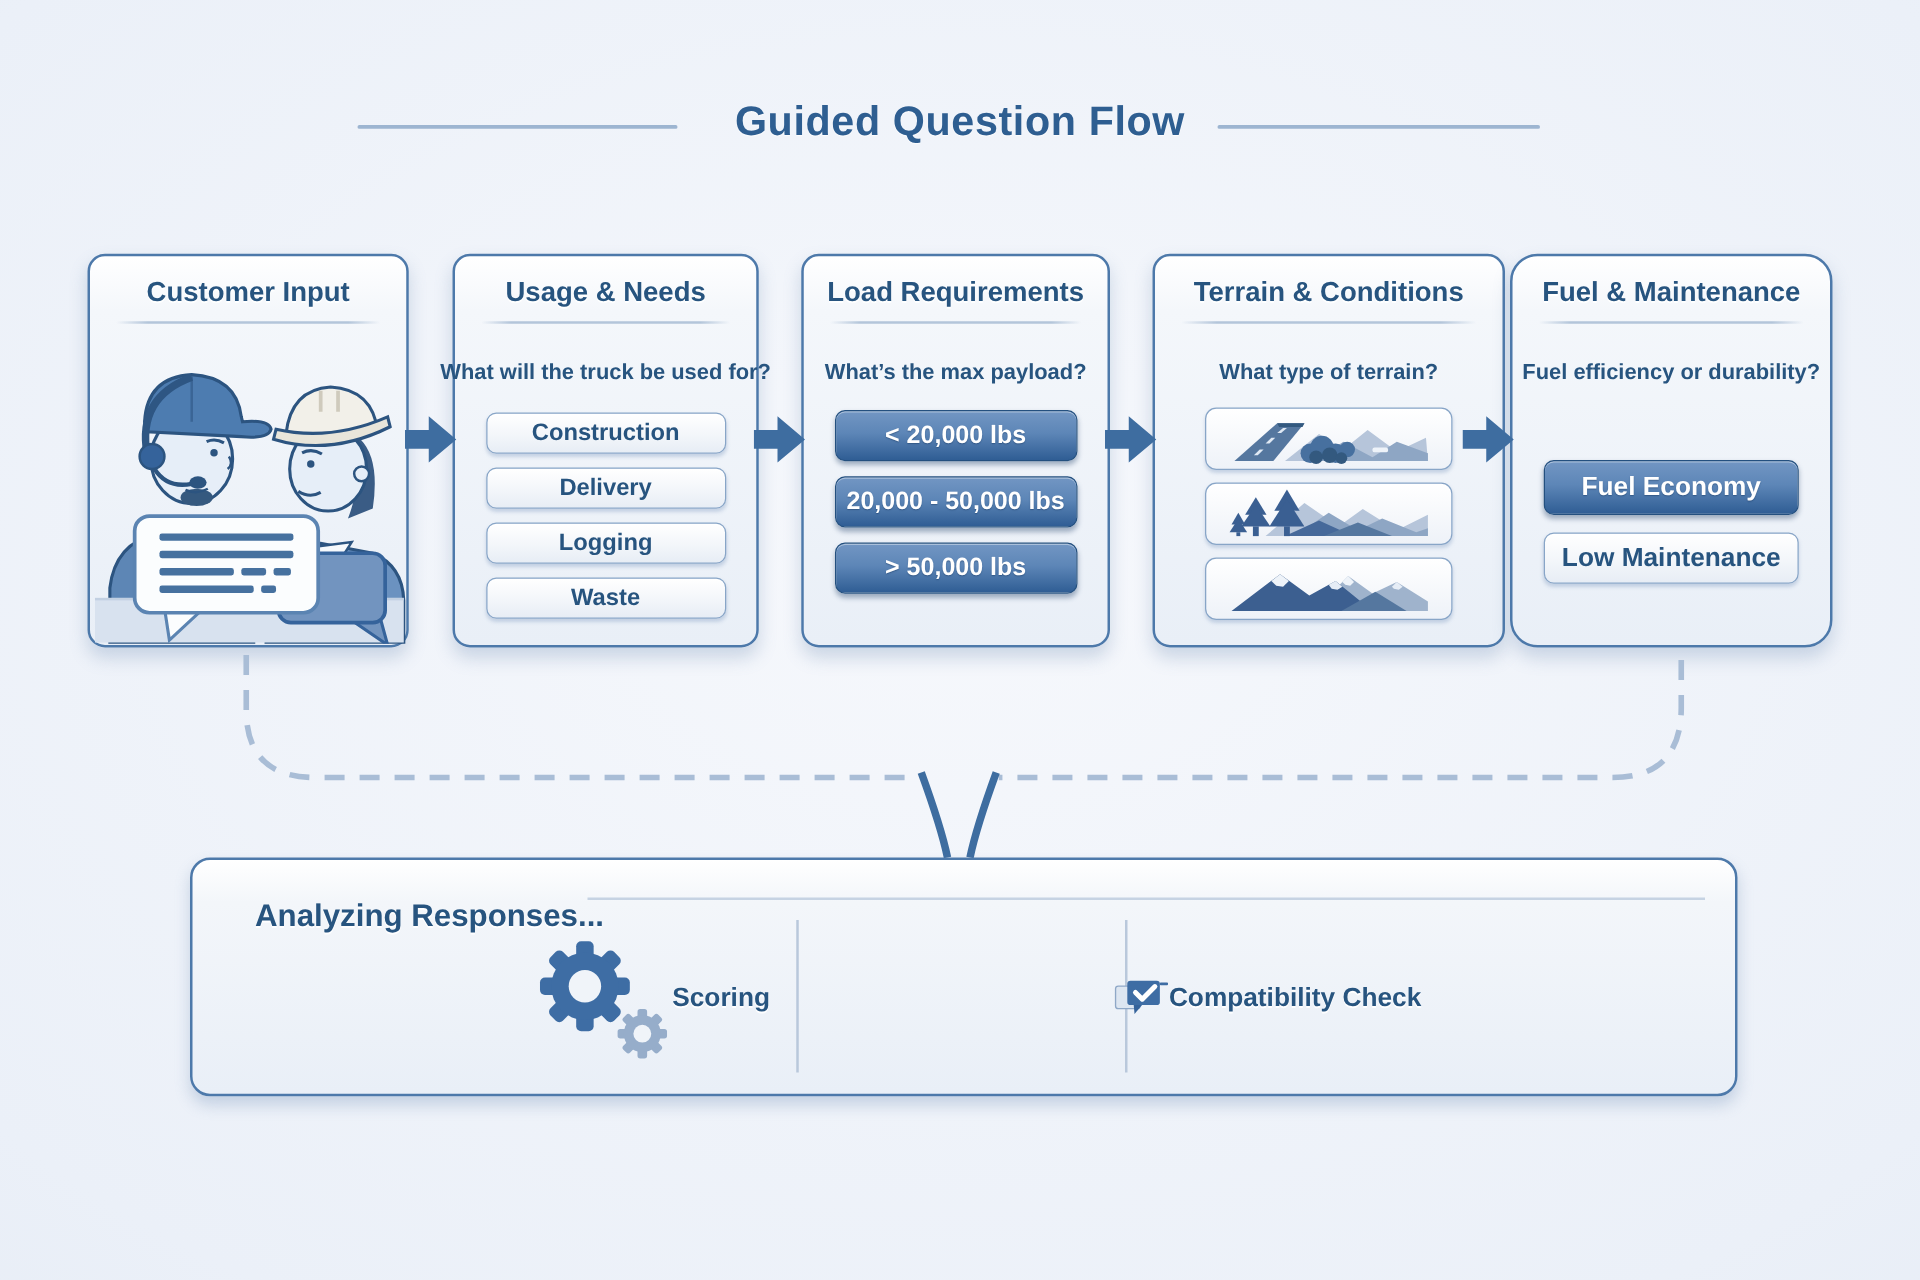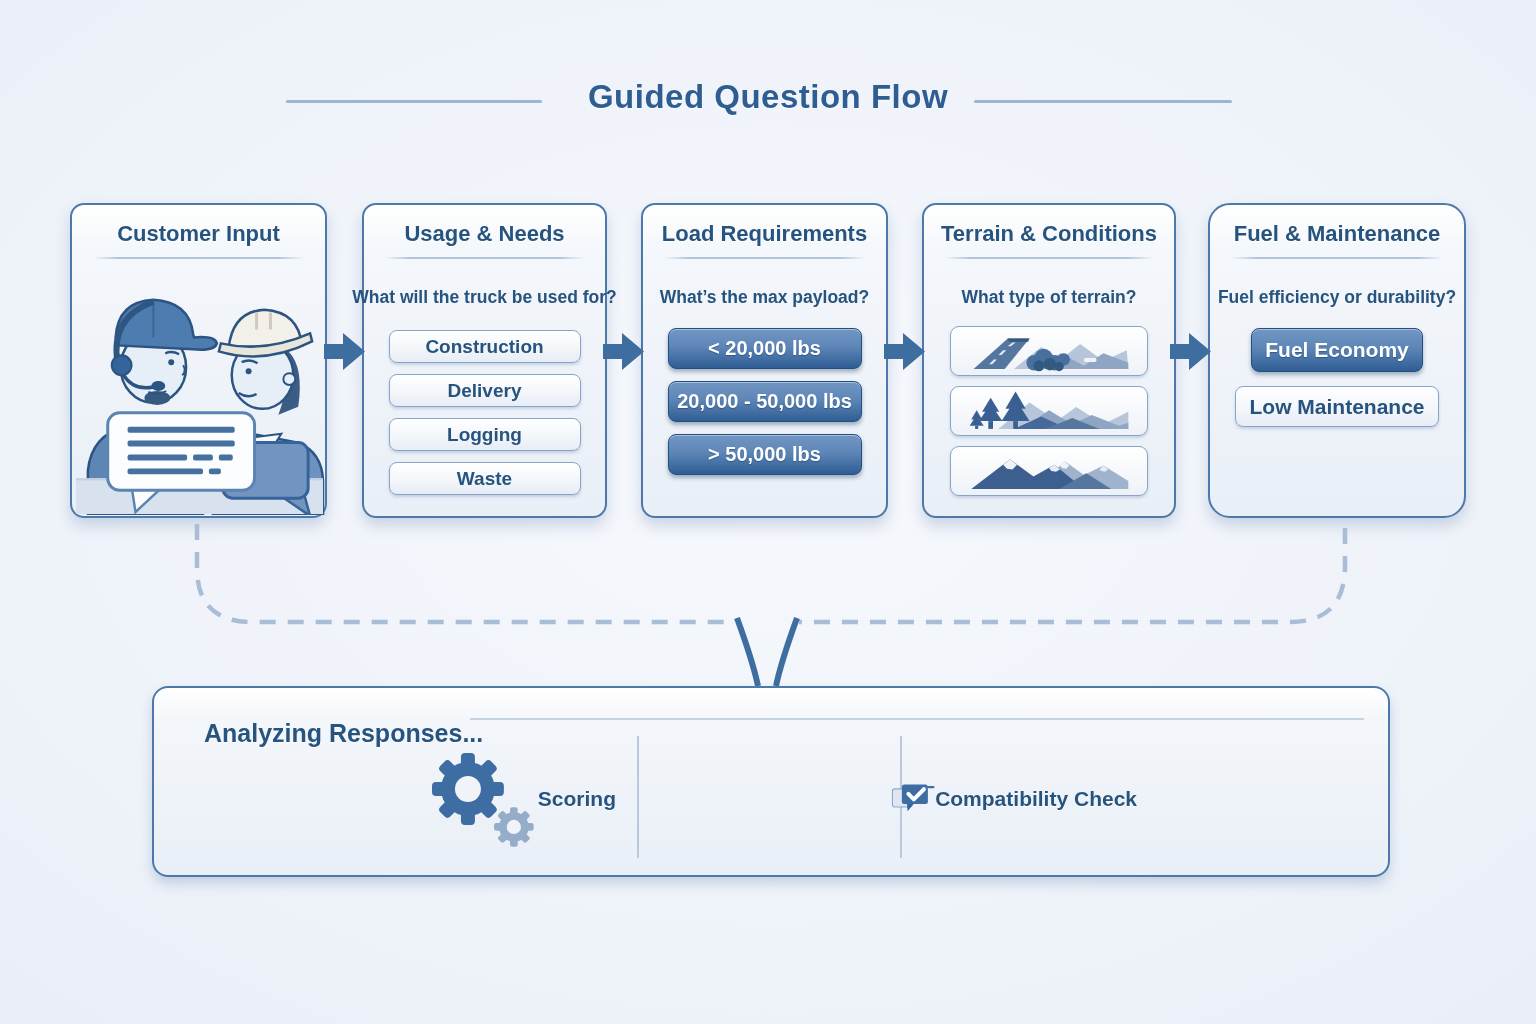--- a/index.html
+++ b/index.html
@@ -52,27 +52,27 @@
   }
   .tile{
     box-sizing:border-box;background:linear-gradient(180deg,#ffffff 0%,#eef2f8 100%);
     border:1.5px solid #88a5c7;border-radius:9px;padding:3px 4px;cursor:pointer;
     box-shadow:0 2px 3px rgba(120,150,190,.35), inset 0 1px 0 #ffffff;
   }
   .tile svg{display:block;width:100%;height:100%;}
   #card1{left:70px;width:257px;}
   #card2{left:362px;width:245px;}
   #card3{left:641px;width:247px;}
-  #card4{left:922px;width:254px;}
+  #card4{left:922px;width:282px;}
   #card5{left:1208px;width:258px;border-radius:22px;}
   #card2 .options{margin-top:22px;gap:11px;} #card2 .btn{width:192px;height:33px;}
   #card3 .options{margin-top:20px;gap:12px;} #card3 .btn{width:194px;height:41px;}
   #card4 .options{margin-top:18px;gap:10px;} #card4 .tile{width:198px;height:50px;}
   #card5 .options{margin-top:20px;gap:14px;}
-  #card5 .btn.primary{width:172px;height:44px;font-size:21px;}
+  #card5 .btn.primary{width:204px;height:44px;font-size:21px;margin-top:40px;}
   #card5 .btn.light{width:204px;height:41px;font-size:21px;}
   .illus{position:absolute;left:2px;top:62px;width:251px;height:248px;}
   
   .flow-arrow{position:absolute;top:332px;width:42px;height:40px;}
   #arrow1{left:324px;} #arrow2{left:603px;} #arrow3{left:884px;} #arrow4{left:1170px;}
   #connectors{position:absolute;left:0;top:0;width:1536px;height:1024px;pointer-events:none;}
   
   .panel{
     position:absolute;left:152px;top:686px;width:1238px;height:191px;box-sizing:border-box;
     border:2px solid #4d79aa;border-radius:16px;

